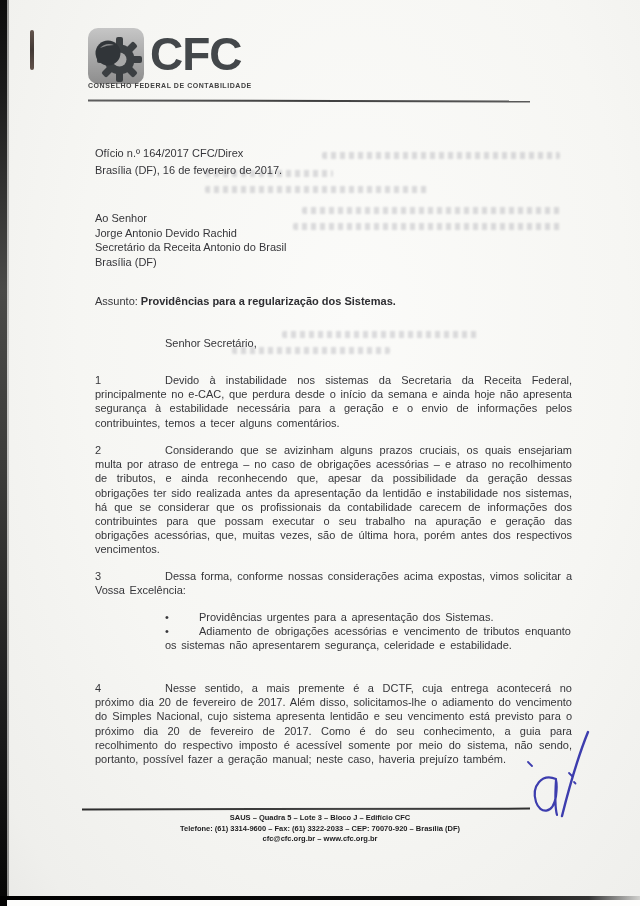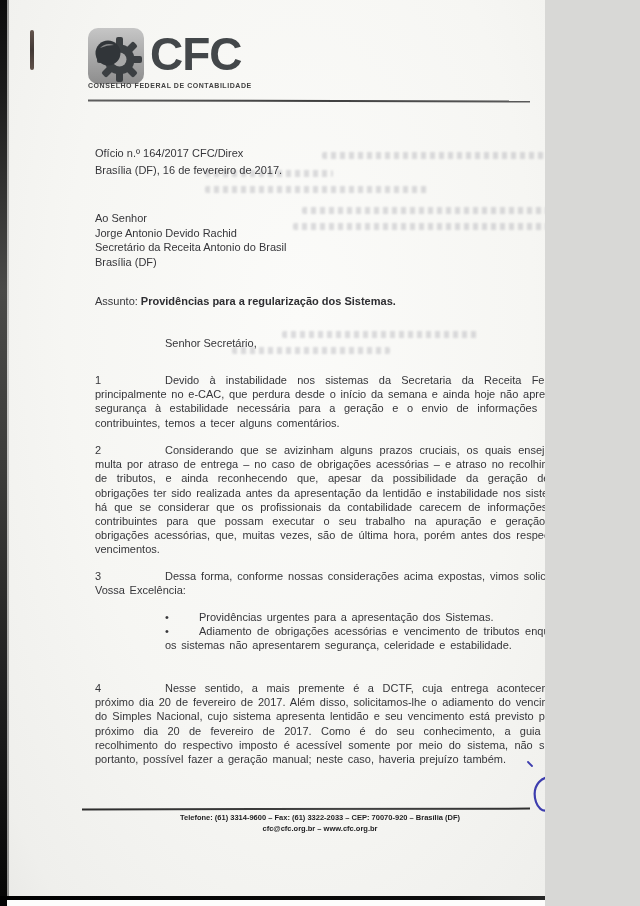--- a/index.html
+++ b/index.html
@@ -1,17 +1,17 @@
 <!DOCTYPE html>
 <html><head>
 <meta charset="utf-8">
 <style>
   html,body{margin:0;padding:0;background:#d8d8d6;}
   .page{
-    position:relative;width:545px;height:906px;overflow:hidden;
+    position:relative;width:640px;height:906px;overflow:hidden;
     background:
       radial-gradient(ellipse at 55% 35%, #fbfbf9 0%, #f6f6f3 55%, #efefec 90%, #e9e9e6 100%);
     font-family:"Liberation Sans", sans-serif;
     color:#36363a;
   }
   
   .scan-edge-left{position:absolute;left:0;top:0;width:7px;height:906px;
     background:linear-gradient(180deg,#0c0c0c 0%,#1b1b1b 10%,#4a4a48 32%,#3c3c3a 52%,#222 74%,#050505 100%);}
   .scan-edge-left::after{content:"";position:absolute;right:-2px;top:0;width:2px;height:100%;
     background:linear-gradient(180deg,rgba(0,0,0,.35),rgba(0,0,0,.15) 40%,rgba(0,0,0,.4));}
@@ -147,17 +147,18 @@
       <path d="M58 63 C 44 57, 33 70, 38 86 C 42 98, 55 99, 58 80 C 59 72, 59 68, 58 64 C 57 80, 57 92, 59 99" stroke-width="2.2"></path>
       <path d="M30 46 l 4 4" stroke-width="1.8"></path>
       <path d="M71 57 l 3 3" stroke-width="1.8"></path>
       <path d="M76 66 l 1.5 1.5" stroke-width="1.8"></path>
     </g>
   </svg>
 
   <div class="rule rule-bottom"></div>
 
   <div class="footer">
+    <div>SAUS – Quadra 5 – Lote 3 – Bloco J – Edifício CFC</div>
     <div>Telefone: (61) 3314-9600 – Fax: (61) 3322-2033 – CEP: 70070-920 – Brasília (DF)</div>
     <div>cfc@cfc.org.br – www.cfc.org.br</div>
   </div>
 
 </div>
 
 </body></html>

